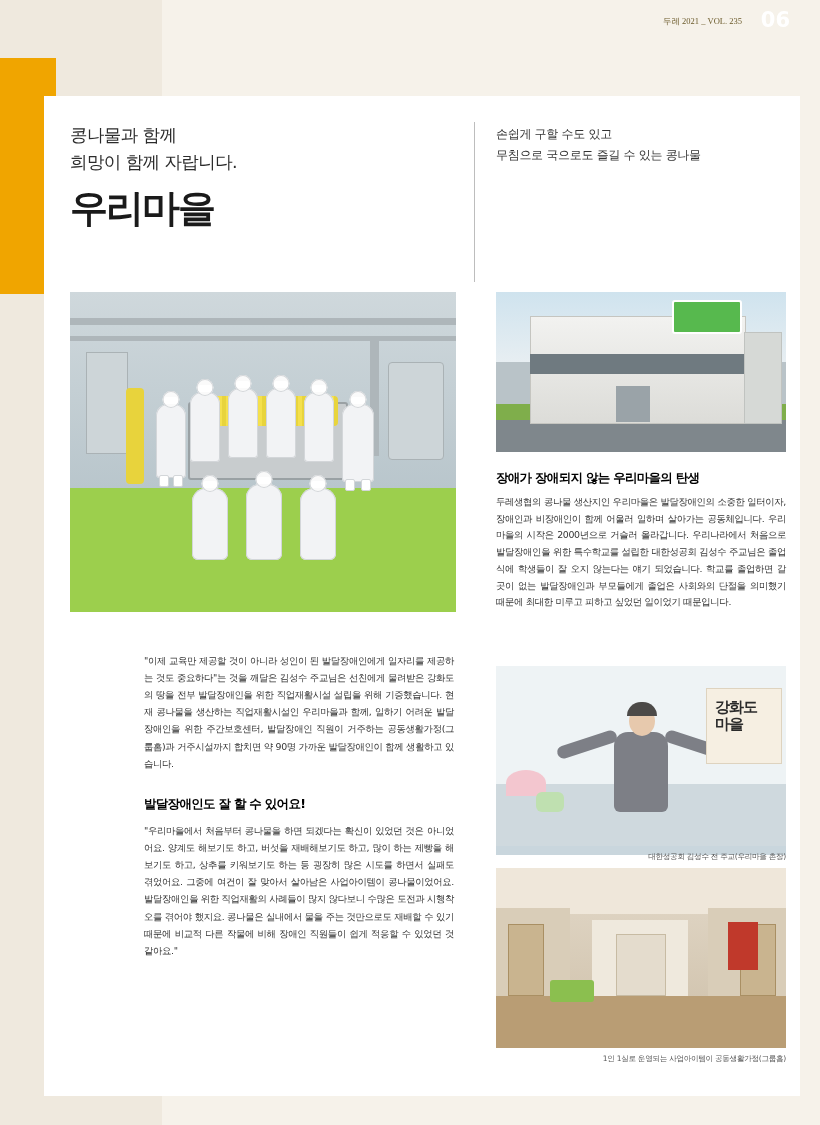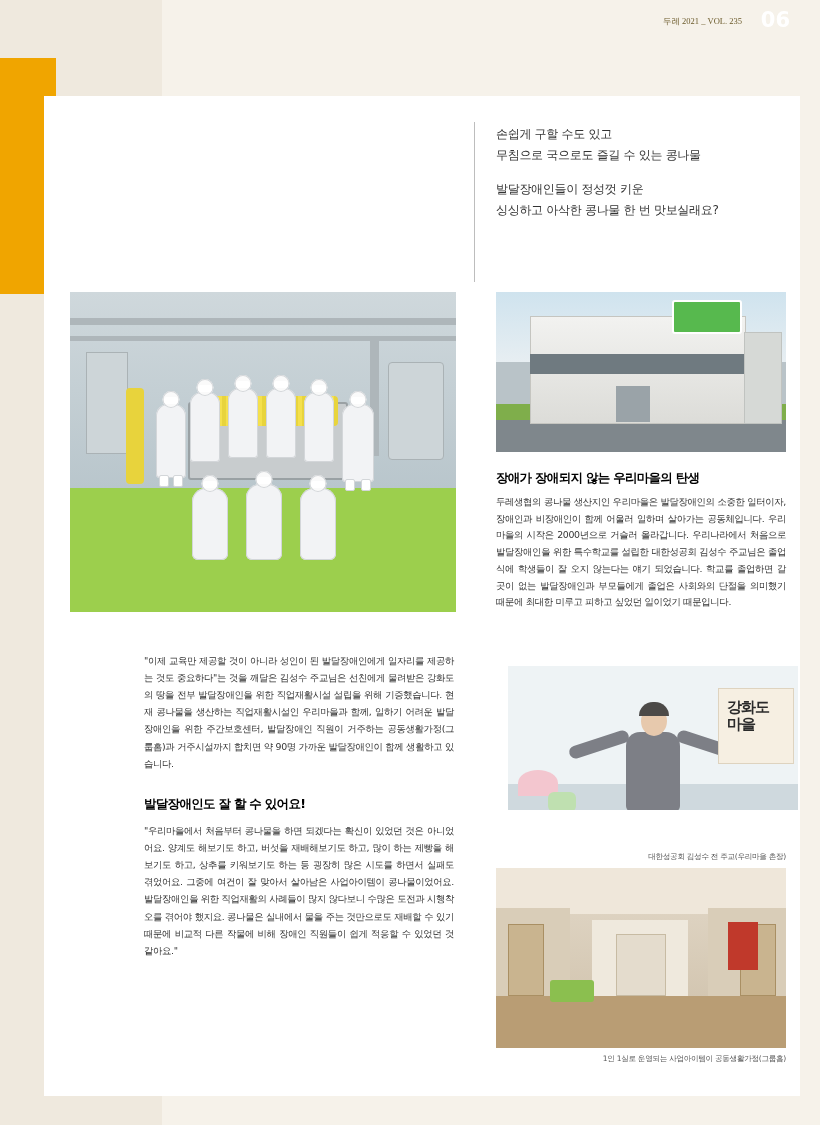--- a/index.html
+++ b/index.html
@@ -79,21 +79,21 @@
   }
   .lh-head{left:100px;top:700px;}
   .lb2{
     position:absolute;left:100px;top:726px;width:310px;
     font-size:9.4px;line-height:1.82;color:#333;letter-spacing:-0.35px;text-align:justify;
   }
   .lb2 p{margin:0 0 0 0;}
   .lb2 p + p{margin-top:6px;}
   
   .photo-person{
-    position:absolute;left:464px;top:570px;width:290px;height:144px;overflow:hidden;background:#c9d6dd;
+    position:absolute;left:452px;top:570px;width:290px;height:189px;overflow:hidden;background:#c9d6dd;
   }
   .cap{
     position:absolute;font-size:7.6px;color:#555;letter-spacing:-0.3px;text-align:right;width:290px;left:452px;
   }
   .cap1{top:756px;}
   .photo-hall{
     position:absolute;left:452px;top:772px;width:290px;height:180px;overflow:hidden;background:#d8cfc2;
   }
   .cap2{top:958px;}
   
@@ -143,28 +143,31 @@
 <div class="page">
 
   <div class="paper-edge"></div>
 
   <div class="header-meta">두레 2021 _ VOL. 235</div>
   <div class="page-num">06</div>
   <div class="yellow-block"></div>
 
   <div class="content">
 
+    <div class="title-wrap">
+      <div class="t-line">콩나물과 함께</div>
+      <div class="t-line">희망이 함께 자랍니다.</div>
+      <div class="t-big">우리마을</div>
+    </div>
 
     <div class="vrule"></div>
 
     <div class="lead">
       <p style="white-space:pre-line">손쉽게 구할 수도 있고
 무침으로 국으로도 즐길 수 있는 콩나물</p>
-      <p style="white-space:pre-line">발달장애인들이 정성껏 키운
-싱싱하고 아삭한 콩나물 한 번 맛보실래요?</p>
     </div>
 
     <div class="photo-main">
       <div class="ph-abs mp-wall"></div>
       <div class="ph-abs mp-pipe" style="left:0;top:26px;width:386px;height:7px;"></div>
       <div class="ph-abs mp-pipe" style="left:0;top:44px;width:386px;height:5px;"></div>
       <div class="ph-abs mp-pipe" style="left:300px;top:44px;width:9px;height:120px;"></div>
       <div class="ph-abs" style="left:16px;top:60px;width:40px;height:100px;background:#cdd5d8;border:1px solid #aab2b5;"></div>
       <div class="ph-abs" style="left:318px;top:70px;width:54px;height:96px;background:#cdd5d8;border:1px solid #aab2b5;border-radius:4px;"></div>
       <div class="ph-abs" style="left:56px;top:96px;width:18px;height:96px;background:#e8d33c;border-radius:4px;"></div>

